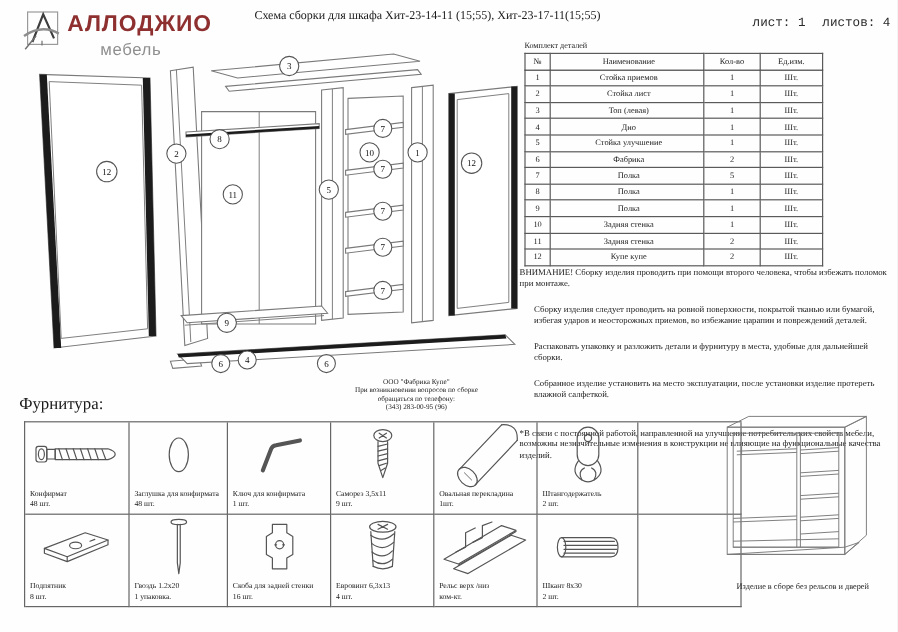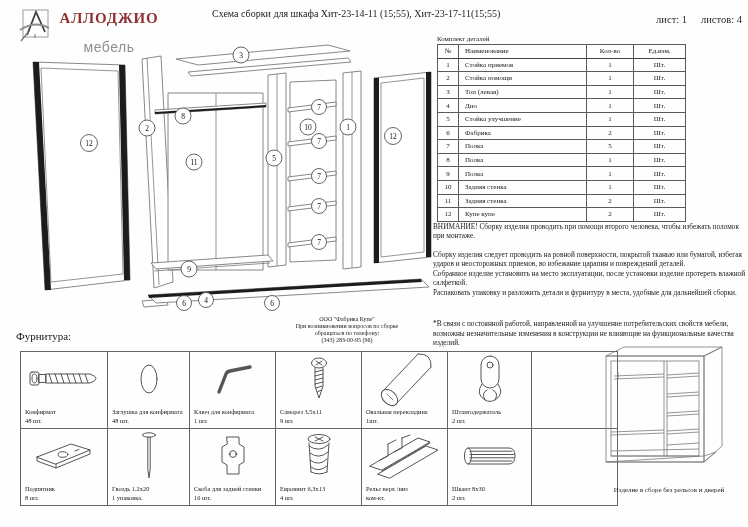--- a/index.html
+++ b/index.html
@@ -2,52 +2,52 @@
 <html><head>
 <meta charset="utf-8">
 <style>
   html,body{margin:0;padding:0;background:#e8e8e8;}
   .page{position:relative;width:748px;height:527px;background:#fefefe;overflow:hidden;
         font-family:"Liberation Serif",serif;color:#1a1a1a;}
   .abs{position:absolute;}
 
   
   .brand{left:56px;top:10px;width:106px;text-align:center;font-family:"Liberation Sans",sans-serif;}
-  .brand .nm{font-weight:bold;font-size:15px;letter-spacing:.8px;font-family:Liberation Serif, serif;}
-  .brand .sub{font-size:14px;color:#8f8f8f;letter-spacing:.5px;margin-top:12px;}
+  .brand .nm{font-weight:bold;font-size:19px;letter-spacing:.8px;}
+  .brand .sub{font-size:14px;color:#8f8f8f;letter-spacing:.5px;margin-top:1px;}
   .title{left:184px;top:8px;width:470px;font-size:10px;line-height:1.2;margin-left:28px;}
-  .sheetinfo{left:612px;top:14px;width:130px;font-family:Liberation Serif, serif;
+  .sheetinfo{left:612px;top:14px;width:130px;font-family:Liberation Mono, monospace;
              font-size:10.5px;color:#2b2b2b;display:flex;gap:14px;justify-content:flex-end;}
 
   
   .parts-cap{left:437px;top:35px;font-size:6.8px;}
   table.parts{position:absolute;left:437px;top:44px;border-collapse:collapse;table-layout:fixed;width:248px;}
   table.parts th,table.parts td{border:1px solid #5a5a5a;font-size:7px;font-weight:normal;
       padding:1px 3px;height:10.6px;overflow:hidden;white-space:nowrap;}
   table.parts th{border-bottom:1.6px solid #444;}
   .c{text-align:center;}
-  .l{text-align:left;padding-left:6px !important;}
+  .l{text-align:center;padding-left:6px !important;}
 
   
   .notices{left:433px;top:222px;width:314px;font-size:7.3px;line-height:1.3;}
   .notices p{margin:0 0 9px 0;}
-  .notices p.tight{margin:0;}
+  .notices p.tight{margin:12px;}
   .notices p.foot{margin-top:22px;}
 
   
   .d-panel{fill:#ffffff;stroke:#7a7a7a;stroke-width:.9;}
   .d-line{fill:none;stroke:#7a7a7a;stroke-width:.8;}
   .d-dark{fill:#1c1c1c;stroke:none;}
   .co circle{fill:#fff;stroke:#555;stroke-width:.9;}
   .co text{font-family:"Liberation Serif",serif;font-size:7.5px;text-anchor:middle;fill:#111;}
 
   .factory-note{left:267px;top:316px;width:160px;text-align:center;font-size:6px;line-height:1.18;color:#222;}
 
   
-  .hw-heading{left:16px;top:330px;font-size:11px;}
+  .hw-heading{left:16px;top:330px;font-size:14px;}
   .hw-grid{left:20px;top:351px;display:grid;grid-template-columns:87px 82px 86px 86px 86px 84px 86px;
            grid-auto-rows:77px;border-top:1px solid #666;border-left:1px solid #666;}
   .hw-cell{position:relative;border-right:1px solid #666;border-bottom:1px solid #666;}
   .hw-icon{position:absolute;left:0;right:0;top:4px;height:46px;display:flex;align-items:center;justify-content:center;}
   .hw-label{position:absolute;left:4px;right:2px;bottom:3px;font-size:6.4px;line-height:1.3;}
   .hw-ic{stroke:#555;fill:none;stroke-width:1;stroke-linecap:round;stroke-linejoin:round;}
 
   
   .assembled{left:594px;top:344px;width:150px;height:140px;}
   .assembled-cap{left:590px;top:486px;width:158px;text-align:center;font-size:6.9px;}
@@ -94,21 +94,21 @@
       <th class="c">Ед.изм.</th>
     </tr>
     <tr>
           <td class="c">1</td>
           <td class="l">Стойка приемов</td>
           <td class="c">1</td>
           <td class="c">Шт.</td>
         </tr>
     <tr>
           <td class="c">2</td>
-          <td class="l">Стойка помощи</td>
+          <td class="l">Стойка лист</td>
           <td class="c">1</td>
           <td class="c">Шт.</td>
         </tr>
     <tr>
           <td class="c">3</td>
           <td class="l">Топ (левая)</td>
           <td class="c">1</td>
           <td class="c">Шт.</td>
         </tr>
     <tr>
@@ -164,22 +164,22 @@
           <td class="l">Купе купе</td>
           <td class="c">2</td>
           <td class="c">Шт.</td>
         </tr>
   </tbody>
     </table>
 
   <div class="abs notices">
     <p>ВНИМАНИЕ! Сборку изделия проводить при помощи второго человека, чтобы избежать поломок при монтаже.</p>
     <p class="tight">Сборку изделия следует проводить на ровной поверхности, покрытой тканью или бумагой, избегая ударов и неосторожных приемов, во избежание царапин и повреждений деталей.</p>
+    <p class="tight">Распаковать упаковку и разложить детали и фурнитуру в места, удобные для дальнейшей сборки.</p>
     <p class="tight">Собранное изделие установить на место эксплуатации, после установки изделие протереть влажной салфеткой.</p>
-    <p class="tight">Распаковать упаковку и разложить детали и фурнитуру в места, удобные для дальнейшей сборки.</p>
     <p class="foot">*В связи с постоянной работой, направленной на улучшение потребительских свойств мебели, возможны незначительные изменения в конструкции не влияющие на функциональные качества изделий.</p>
   </div>
 
   <svg class="abs" style="left:18px;top:42px;" width="420" height="296" viewBox="0 0 420 296">
 
     <polygon class="d-panel" points="158,17 310,3 332,9 180,23"></polygon>
     <polygon class="d-panel" points="170,30 330,16 333,20 173,34"></polygon>
 
     <g>
       <polygon class="d-panel" points="15,20 107,23 112,238 27,248"></polygon>

